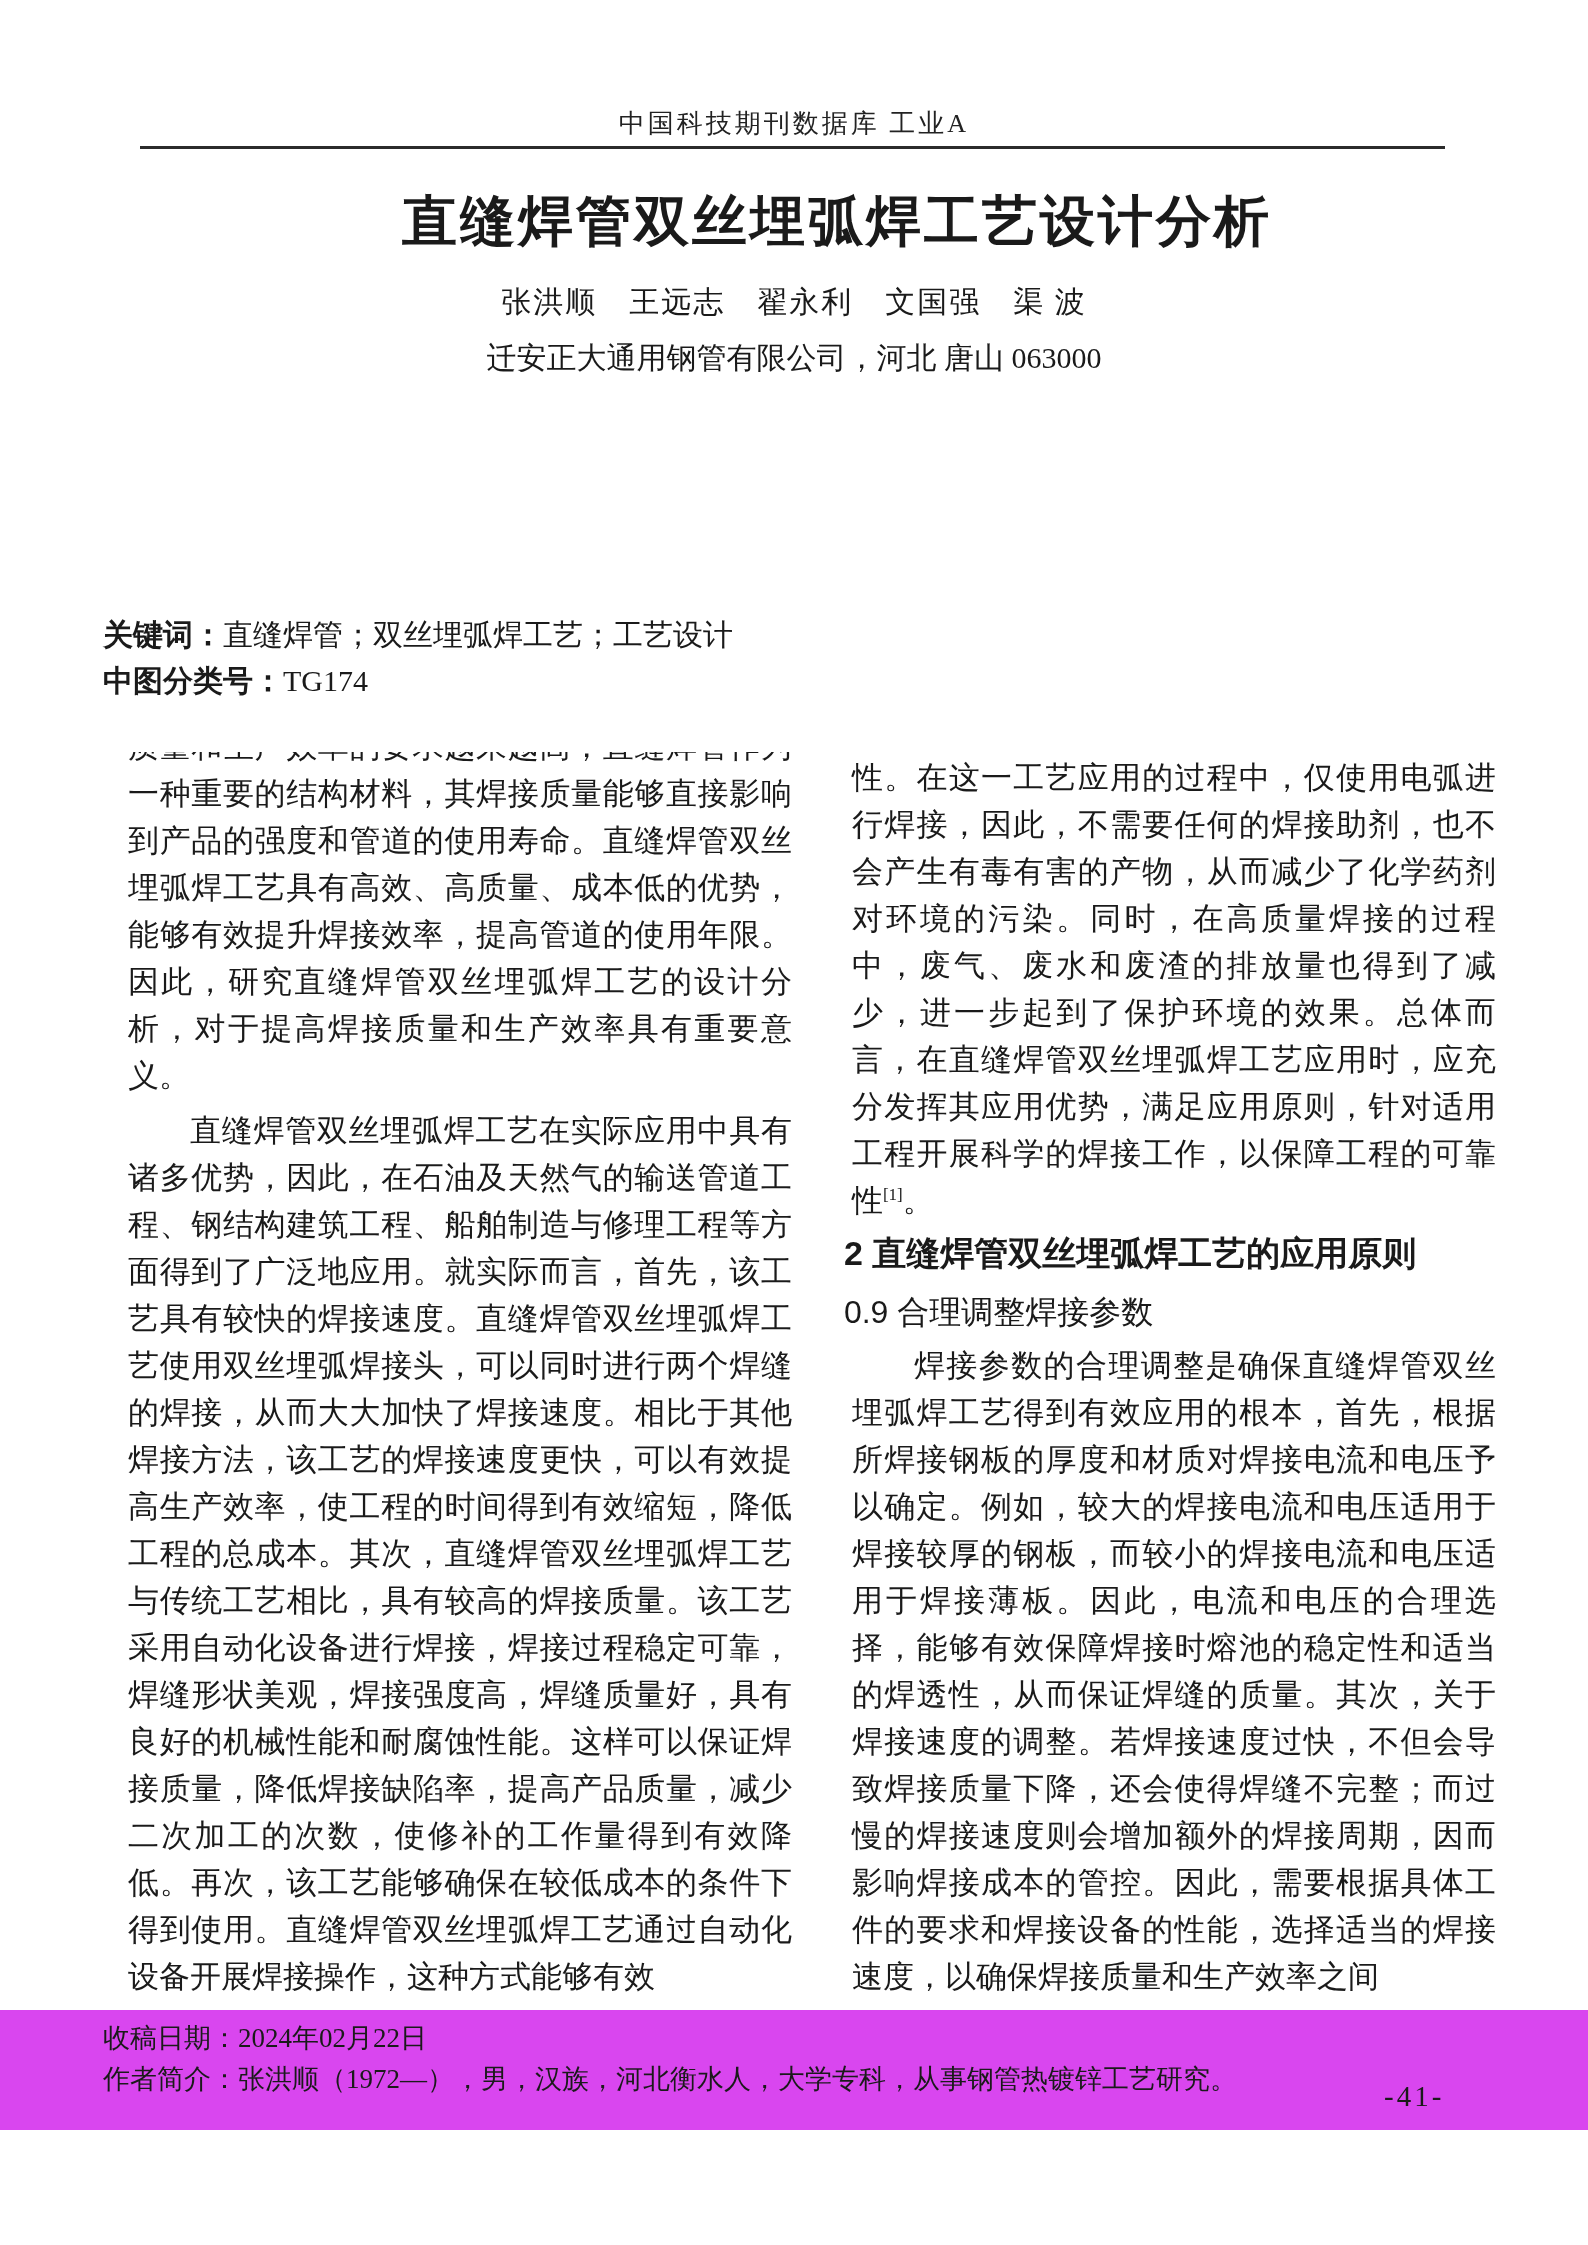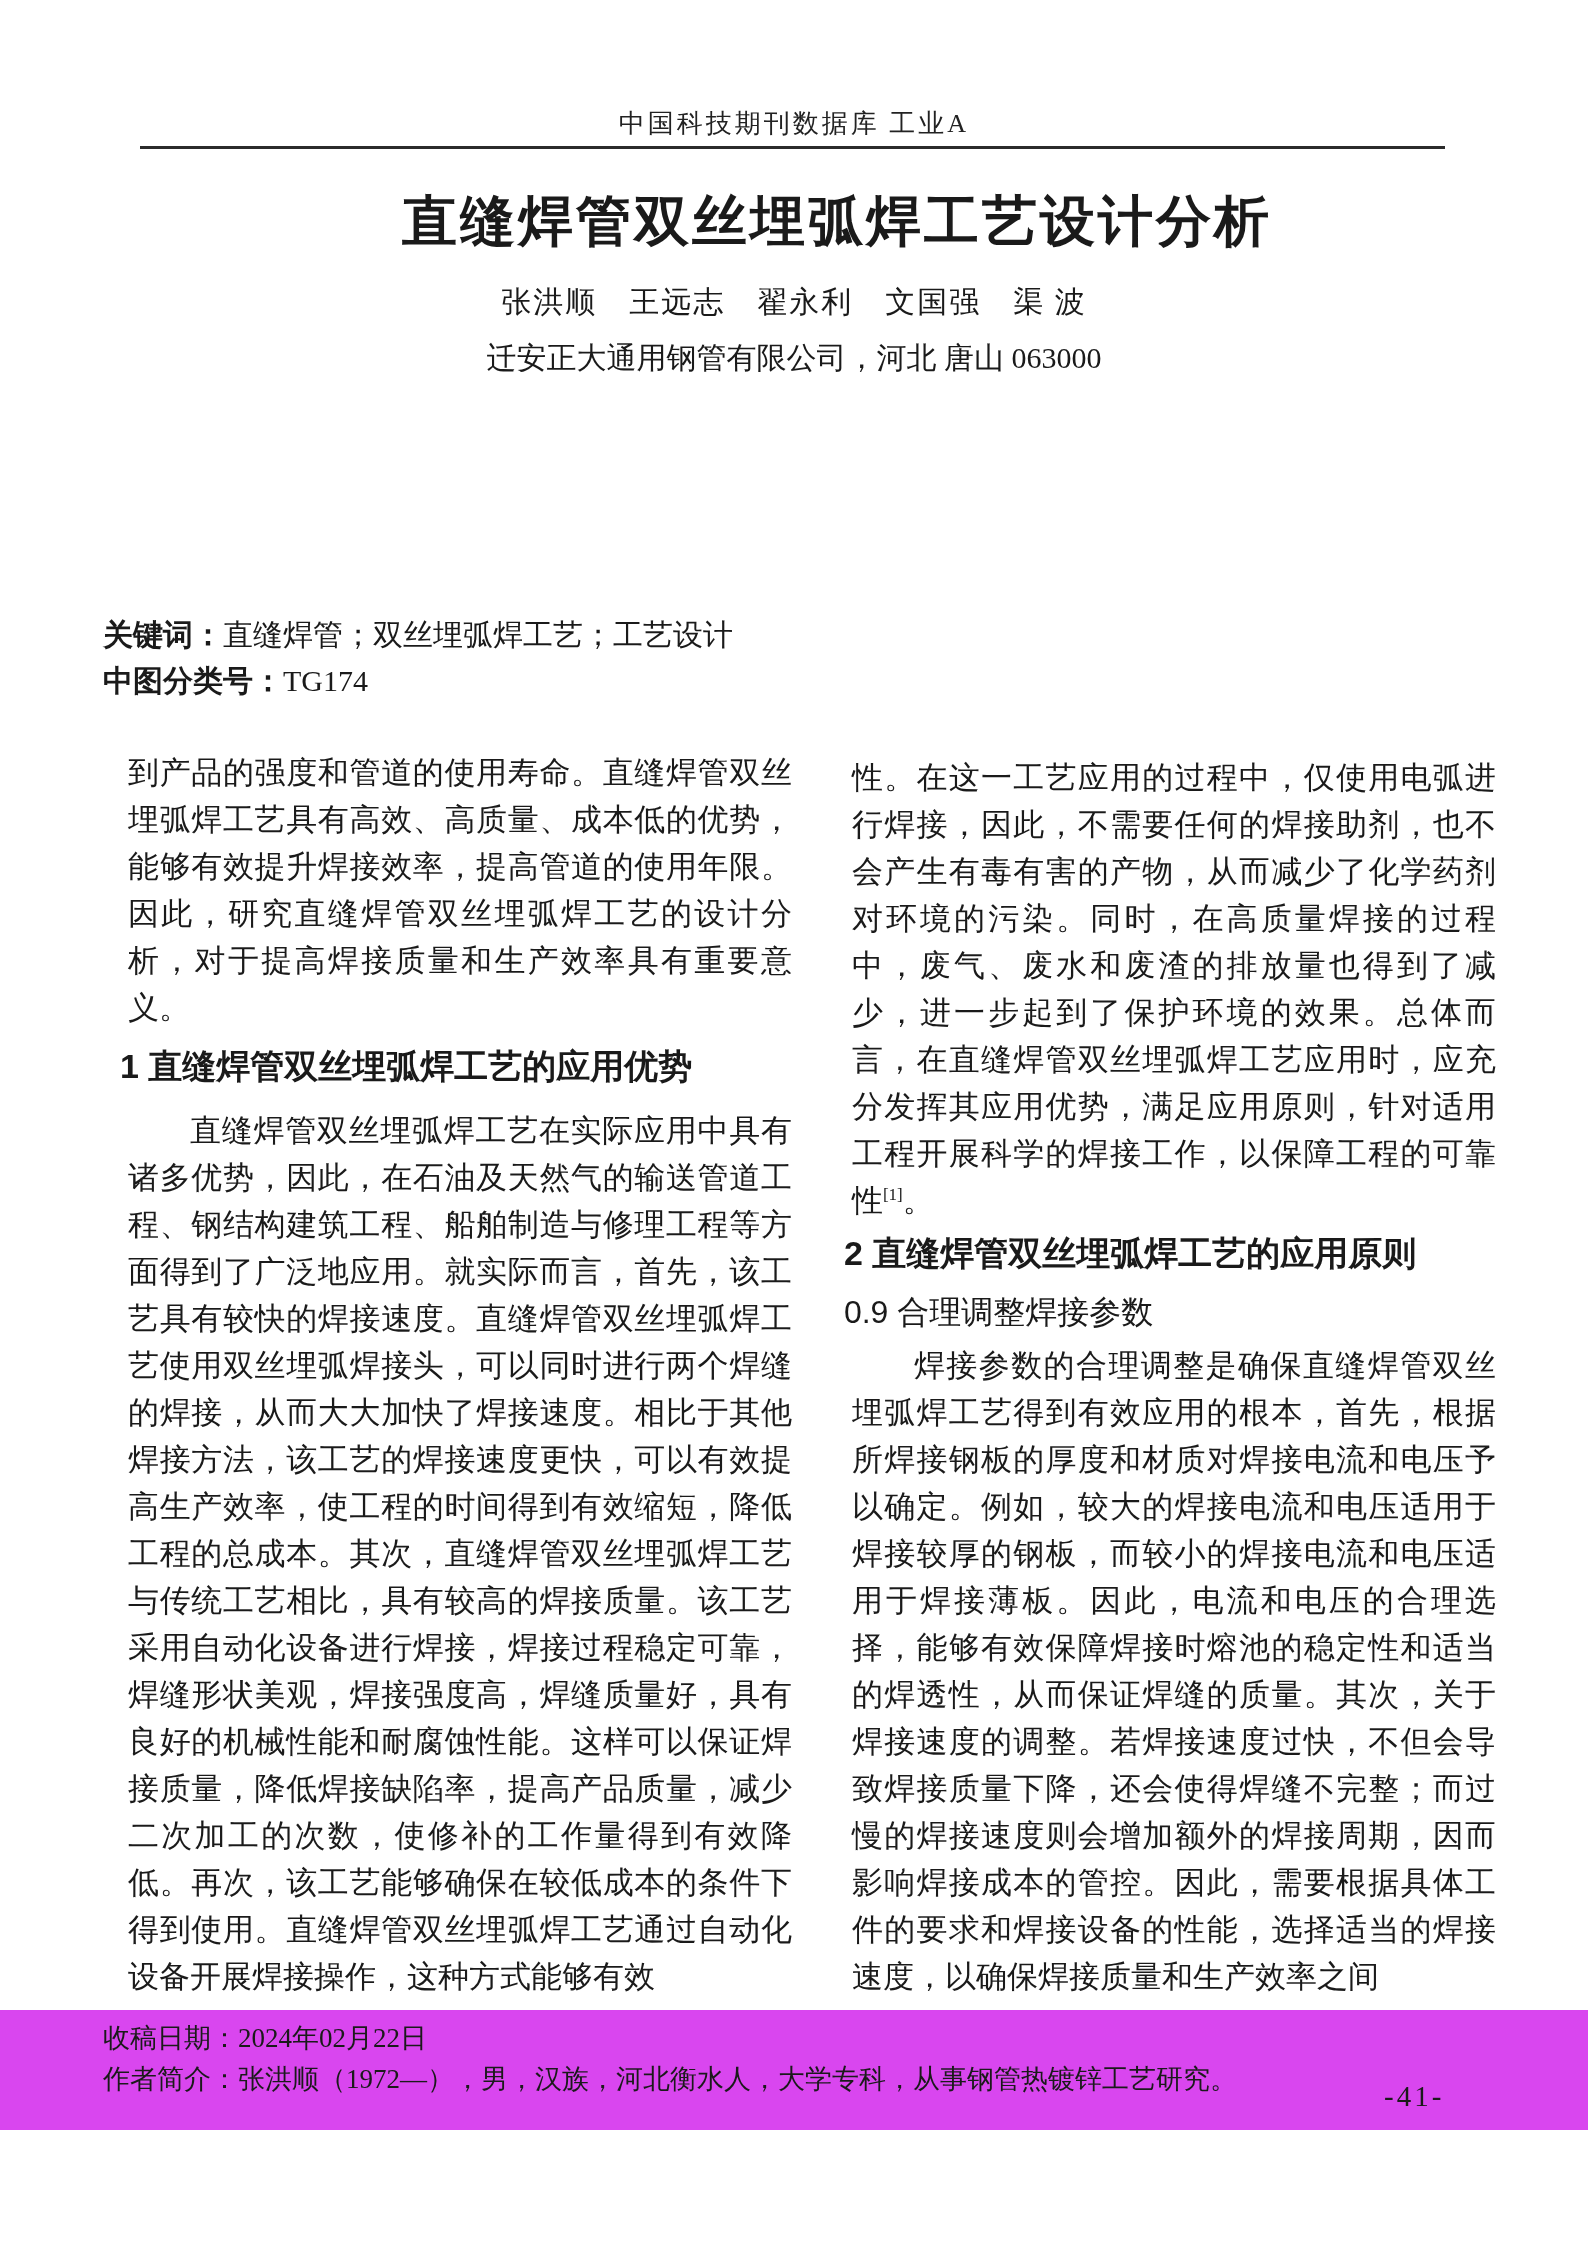--- a/index.html
+++ b/index.html
@@ -97,21 +97,20 @@
   <div class="meta-block">
     <div><span class="lbl">关键词：</span><span>直缝焊管；双丝埋弧焊工艺；工艺设计</span></div>
     <div><span class="lbl">中图分类号：</span><span>TG174</span></div>
   </div>
 
   <div class="columns">
 
     <div class="col col-left">
       <h2 class="sec">0 引言</h2>
       <p class="indent">随着我国工业化进程的推进，各企业对焊接质量和生产效率的要求越来越高，直缝焊管作为一种重要的结构材料，其焊接质量能够直接影响到产品的强度和管道的使用寿命。直缝焊管双丝埋弧焊工艺具有高效、高质量、成本低的优势，能够有效提升焊接效率，提高管道的使用年限。因此，研究直缝焊管双丝埋弧焊工艺的设计分析，对于提高焊接质量和生产效率具有重要意义。</p>
-      <h2 class="sec mid">1 直缝焊管双丝埋弧焊工艺的应用优势</h2>
       <p class="indent">直缝焊管双丝埋弧焊工艺在实际应用中具有诸多优势，因此，在石油及天然气的输送管道工程、钢结构建筑工程、船舶制造与修理工程等方面得到了广泛地应用。就实际而言，首先，该工艺具有较快的焊接速度。直缝焊管双丝埋弧焊工艺使用双丝埋弧焊接头，可以同时进行两个焊缝的焊接，从而大大加快了焊接速度。相比于其他焊接方法，该工艺的焊接速度更快，可以有效提高生产效率，使工程的时间得到有效缩短，降低工程的总成本。其次，直缝焊管双丝埋弧焊工艺与传统工艺相比，具有较高的焊接质量。该工艺采用自动化设备进行焊接，焊接过程稳定可靠，焊缝形状美观，焊接强度高，焊缝质量好，具有良好的机械性能和耐腐蚀性能。这样可以保证焊接质量，降低焊接缺陷率，提高产品质量，减少二次加工的次数，使修补的工作量得到有效降低。再次，该工艺能够确保在较低成本的条件下得到使用。直缝焊管双丝埋弧焊工艺通过自动化设备开展焊接操作，这种方式能够有效</p>
     </div>
 
     <div class="col col-right">
       <p><span>降低焊接工人的劳动强度，减少人力资源的调用，从而使这一部分的成本得到节约。同时，这一工艺能够显著提高良品率，使生产的成本也得到降低，提高工程整体的经济效益。最后，直缝焊管双丝埋弧焊工艺具有较强的环保性。在这一工艺应用的过程中，仅使用电弧进行焊接，因此，不需要任何的焊接助剂，也不会产生有毒有害的产物，从而减少了化学药剂对环境的污染。同时，在高质量焊接的过程中，废气、废水和废渣的排放量也得到了减少，进一步起到了保护环境的效果。总体而言，在直缝焊管双丝埋弧焊工艺应用时，应充分发挥其应用优势，满足应用原则，针对适用工程开展科学的焊接工作，以保障工程的可靠性</span><sup class="ref">[1]</sup><span>。</span></p>
       <h2 class="sec right">2 直缝焊管双丝埋弧焊工艺的应用原则</h2>
       <h3 class="subsec">0.9 合理调整焊接参数</h3>
       <p class="indent">焊接参数的合理调整是确保直缝焊管双丝埋弧焊工艺得到有效应用的根本，首先，根据所焊接钢板的厚度和材质对焊接电流和电压予以确定。例如，较大的焊接电流和电压适用于焊接较厚的钢板，而较小的焊接电流和电压适用于焊接薄板。因此，电流和电压的合理选择，能够有效保障焊接时熔池的稳定性和适当的焊透性，从而保证焊缝的质量。其次，关于焊接速度的调整。若焊接速度过快，不但会导致焊接质量下降，还会使得焊缝不完整；而过慢的焊接速度则会增加额外的焊接周期，因而影响焊接成本的管控。因此，需要根据具体工件的要求和焊接设备的性能，选择适当的焊接速度，以确保焊接质量和生产效率之间</p>
     </div>
 

